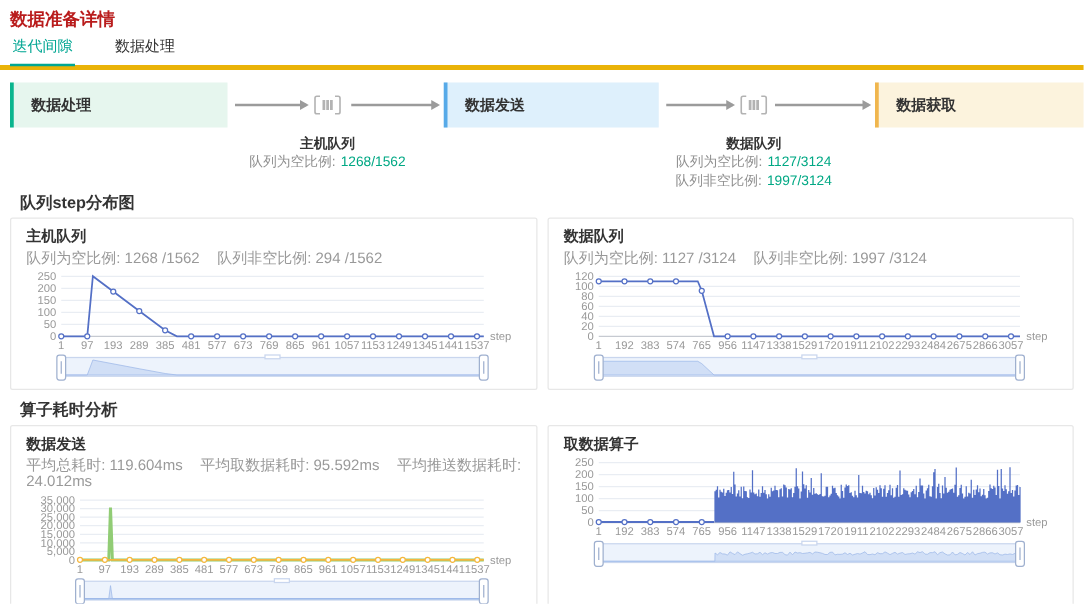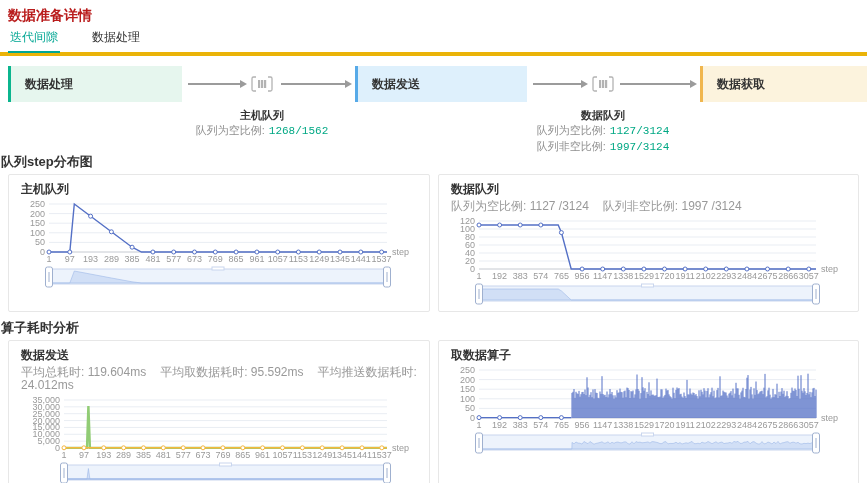--- a/index.html
+++ b/index.html
@@ -33,23 +33,23 @@
   .a1 { left:188px; width:57px; }
   .a2 { left:281px; width:69px; }
   .a3 { left:533px; width:53px; }
   .a4 { left:620px; width:75px; }
   .f-icon { position:absolute; top:8px; }
   .i1 { left:250px; } .i2 { left:591px; }
   .q-info { position:absolute; top:42px; transform:translateX(-50%); text-align:center; font-size:11px; line-height:15px; white-space:nowrap; }
   .q1 { left:262px; } .q2 { left:603px; }
   .q-name { font-weight:bold; color:#333; }
   .q-label { color:#8f8f8f; margin-right:4px; }
-  .q-value { color:var(--value-teal);font-family:Liberation Mono, monospace; }
-
-  .section-title { font-size:13px; font-weight:bold; line-height:16px; color:#333; padding:0 1px; margin:0 0 4px; }
+  .q-value { color:var(--value-teal); }
+
+  .section-title { font-size:13px; font-weight:bold; line-height:16px; color:#333; padding:0 16px; margin:0 0 4px; }
   .st2 { margin-top:8px; }
 
   .cards-row { display:flex; gap:8px; padding:0 8px; }
   .card { flex:1; border:1px solid #e7e7e7; border-radius:2px; padding:8px 12px 6px; background:#fff; }
   .card-title { font-size:12px; line-height:13px; font-weight:bold; color:#333; }
   .card-stats { font-size:12px; line-height:13px; color:#999; margin-top:4px; }
   .card-stats .stat { margin-right:14px; }
   .chart { height:64px; margin-top:4px; }
   .brush { height:22px; margin-top:2px; cursor:pointer; }
 </style>
@@ -107,20 +107,23 @@
       <span class="q-label">队列非空比例:</span><span class="q-value">1997/3124</span>
     </div>
   </div>
 </div>
 
 <div class="section-title">队列step分布图</div>
 
 <div class="cards-row">
   <div class="card">
     <div class="card-title">主机队列</div>
+    <div class="card-stats">
+      <span class="stat">队列为空比例: 1268 /1562</span><span class="stat">队列非空比例: 294 /1562</span>
+    </div>
     <div class="chart"><svg width="396" height="64">
           <line x1="28" x2="366" y1="52" y2="52" stroke="#c6cad1" stroke-width="1"></line>
           <text x="24" y="55" text-anchor="end" fill="#999" font-size="9">0</text>
           <line x1="28" x2="366" y1="42.4" y2="42.4" stroke="#e9edf3" stroke-width="1"></line>
           <text x="24" y="45.4" text-anchor="end" fill="#999" font-size="9">50</text>
           <line x1="28" x2="366" y1="32.8" y2="32.8" stroke="#e9edf3" stroke-width="1"></line>
           <text x="24" y="35.8" text-anchor="end" fill="#999" font-size="9">100</text>
           <line x1="28" x2="366" y1="23.200000000000003" y2="23.200000000000003" stroke="#e9edf3" stroke-width="1"></line>
           <text x="24" y="26.200000000000003" text-anchor="end" fill="#999" font-size="9">150</text>
           <line x1="28" x2="366" y1="13.599999999999994" y2="13.599999999999994" stroke="#e9edf3" stroke-width="1"></line>

